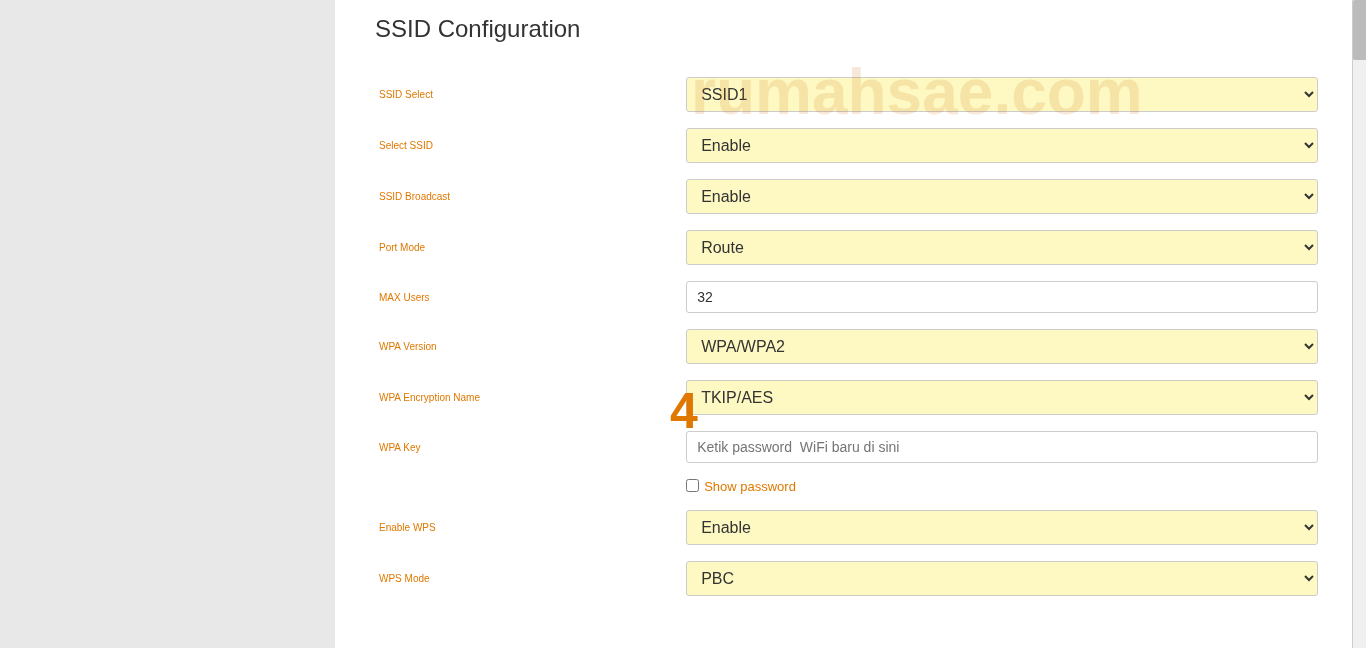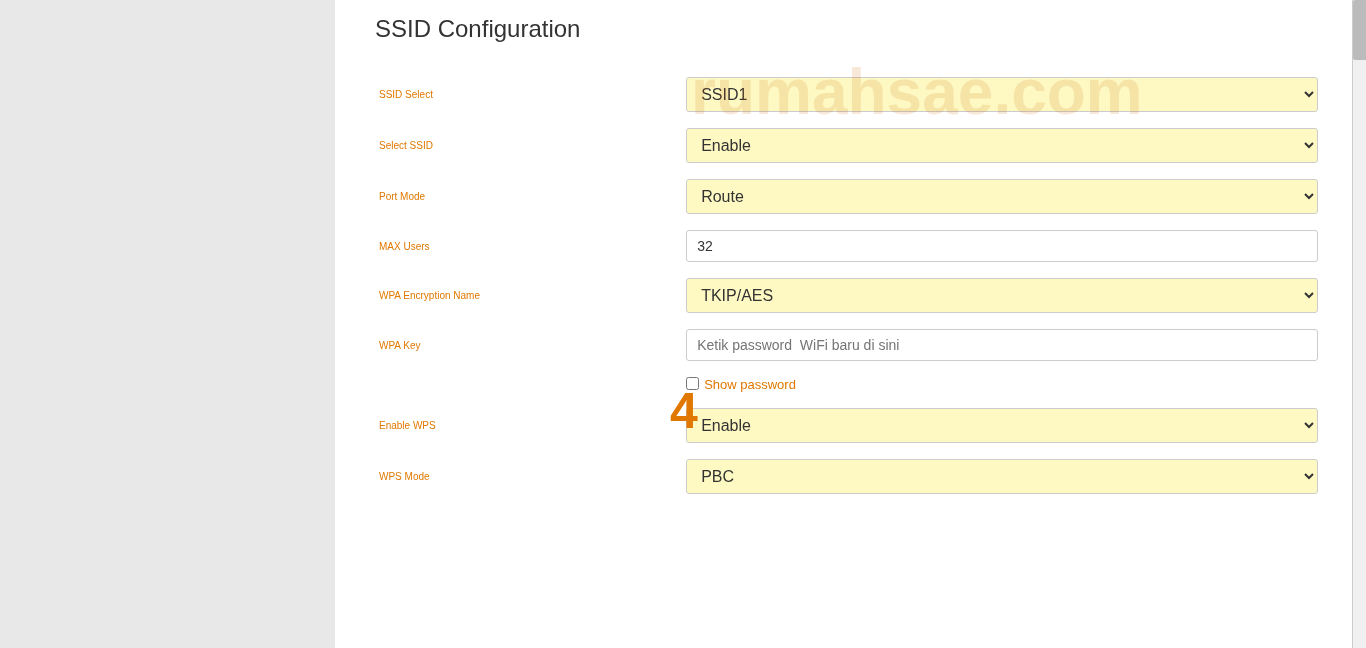--- a/index.html
+++ b/index.html
@@ -155,39 +155,58 @@
         <tr>
           <td class="label-cell">Select SSID</td>
           <td class="field-cell">
             <select>
               <option>Enable</option>
               <option>Disable</option>
             </select>
           </td>
         </tr>
 
+        <tr>
+          <td class="label-cell">SSID Broadcast</td>
+          <td class="field-cell">
+            <select>
+              <option>Enable</option>
+              <option>Disable</option>
+            </select>
+          </td>
+        </tr>
 
         <tr>
           <td class="label-cell">Port Mode</td>
           <td class="field-cell">
             <select>
               <option>Route</option>
               <option>Bridge</option>
             </select>
           </td>
         </tr>
 
         <tr>
           <td class="label-cell">MAX Users</td>
           <td class="field-cell">
             <input type="text" value="32" style="">
           </td>
         </tr>
 
 
+        <tr>
+          <td class="label-cell">WPA Version</td>
+          <td class="field-cell">
+            <select>
+              <option>WPA/WPA2</option>
+              <option>WPA</option>
+              <option>WPA2</option>
+            </select>
+          </td>
+        </tr>
 
         <tr>
           <td class="label-cell">WPA Encryption Name</td>
           <td class="field-cell">
             <select>
               <option>TKIP/AES</option>
               <option>TKIP</option>
               <option>AES</option>
             </select>
           </td>

